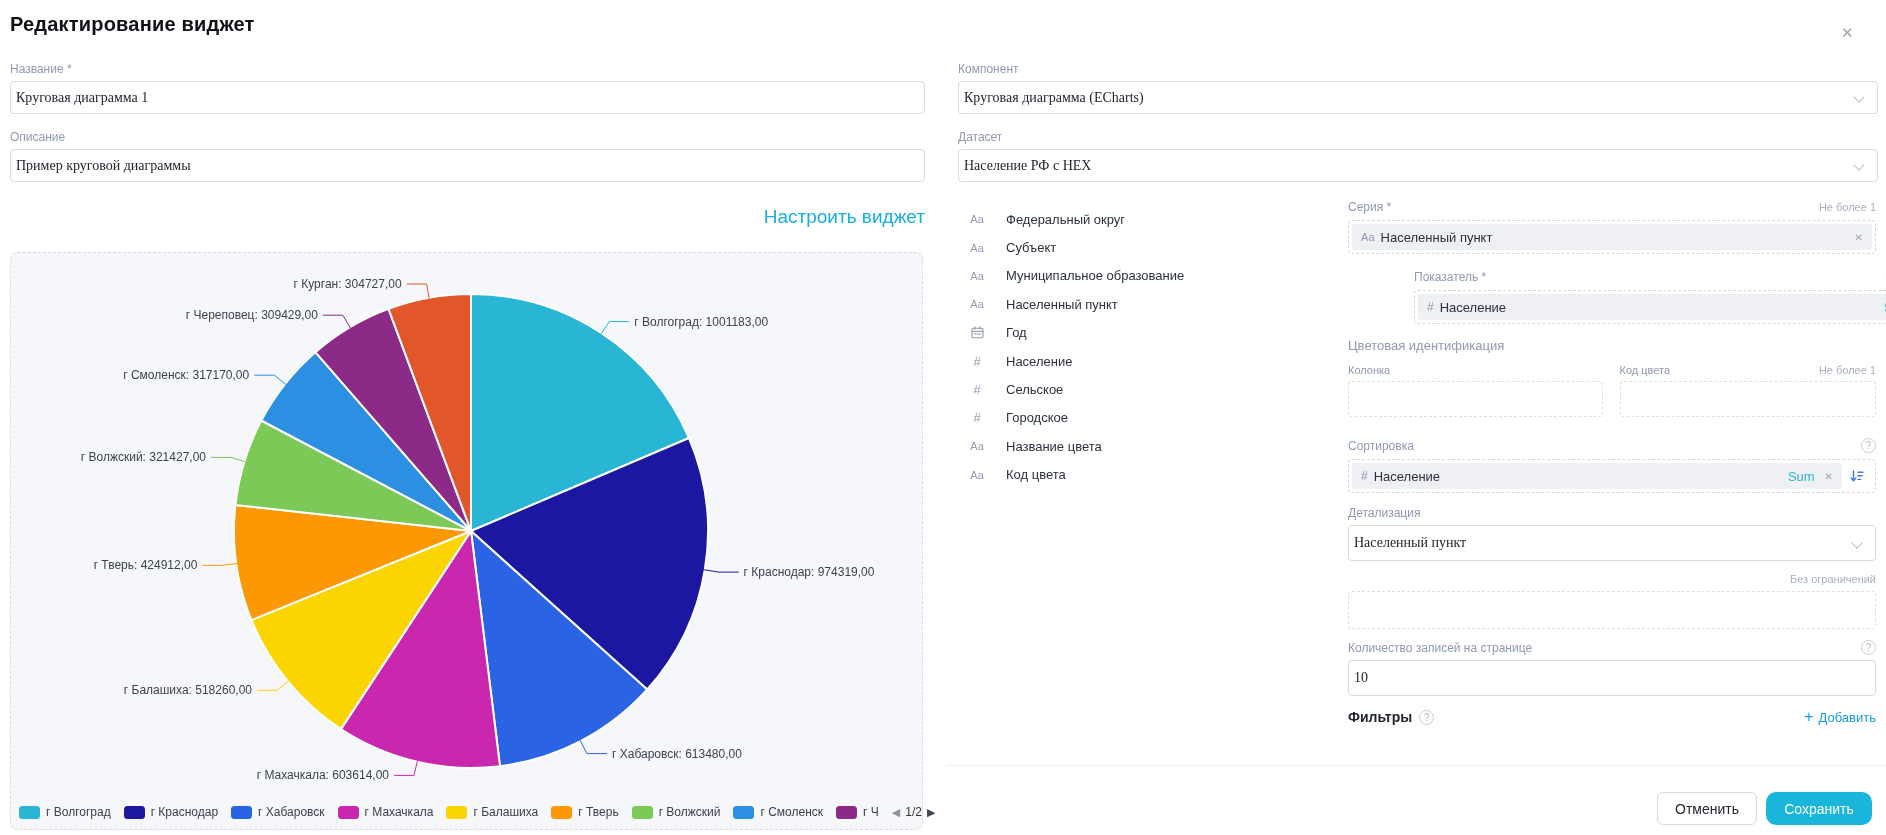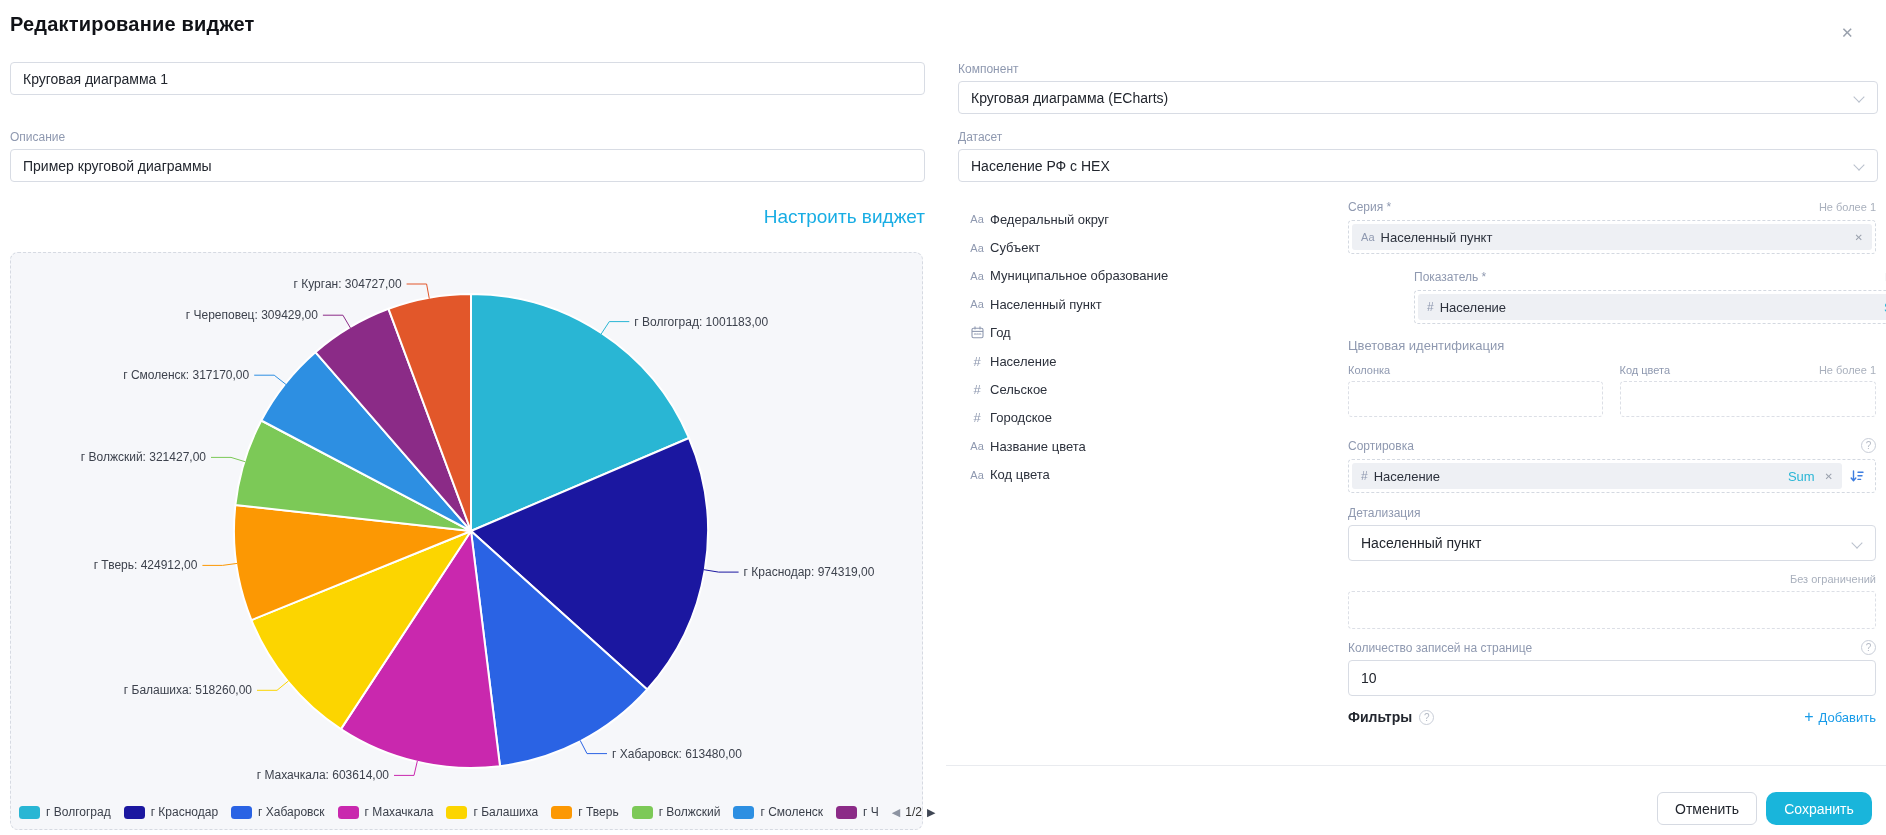--- a/index.html
+++ b/index.html
@@ -7,21 +7,21 @@
     width:1886px;height:835px;position:relative;background:#fff;
     font-family:"Liberation Sans","DejaVu Sans",sans-serif;overflow:hidden;
     color:#22262e;
   }
   .abs{position:absolute;}
   .dialog-title{font-size:20px;font-weight:700;color:#101217;letter-spacing:.2px;}
   .close-btn{font-size:15px;color:#9aa1ad;cursor:pointer;font-weight:400;}
   .lbl{display:block;font-size:12px;color:#8f99b0;margin-bottom:5px;}
   .inp,.sel{
     box-sizing:border-box;width:100%;height:33px;border:1px solid #d8dce4;border-radius:4px;
-    background:#fff;font-family:Liberation Sans, sans-serif;font-size:14px;color:#22262e;padding:0 12px;outline:none;
+    background:#fff;font-family:Liberation Serif, serif;font-size:14px;color:#22262e;padding:0 5px;outline:none;
   }
   .sel{display:flex;align-items:center;position:relative;}
   .chev{
     position:absolute;right:14px;top:11px;width:7px;height:7px;
     border-right:1.6px solid #b9c0cc;border-bottom:1.6px solid #b9c0cc;transform:rotate(45deg);
   }
   .link{font-size:19px;font-weight:500;color:#18ade4;cursor:pointer;}
   
   .chart-panel{
     box-sizing:border-box;background:#f6f7fa;border:1px dashed #d6dae2;border-radius:8px;
@@ -53,21 +53,21 @@
   }
   .empty-dashed{
     box-sizing:border-box;width:100%;border:1px dashed #dcdfe6;border-radius:4px;background:#fff;
   }
   .section-lbl{font-size:13px;color:#8f99b0;}
   
   .field-item{height:28.4px;display:flex;align-items:center;cursor:grab;}
   .ficon{width:22px;text-align:center;color:#8f99b0;flex:0 0 22px;display:flex;justify-content:center;}
   .ficon.aa{font-size:11px;display:block;}
   .ficon.hash{font-size:13px;display:block;}
-  .flabel{font-size:13px;color:#2c313c;margin-left:2px;white-space:nowrap;}
+  .flabel{font-size:13px;color:#2c313c;margin-left:18px;white-space:nowrap;}
   
   .btn{
     box-sizing:border-box;height:33px;border-radius:6px;font-size:14px;font-family:inherit;
     display:flex;align-items:center;justify-content:center;cursor:pointer;
   }
   .btn-cancel{background:#fff;border:1px solid #d6dae2;color:#22262e;}
   .btn-save{background:#19b5db;border:none;color:#fff;}
   .divider{background:#e9ebef;height:1px;}
   .filters-lbl{font-size:14px;font-weight:700;color:#22262e;margin-right:7px;}
   .add-link{display:flex;align-items:center;gap:5px;color:#189be8;font-size:13px;font-weight:500;cursor:pointer;}
@@ -77,20 +77,21 @@
 </style>
 </head>
 <body>
 
 <div>
 
   <div class="abs dialog-title" style="left:10px;top:13px;">Редактирование виджет</div>
   <div class="abs close-btn" style="left:1841px;top:24px;">✕</div>
 
   <div class="abs" style="left:10px;top:62px;width:915px;">
+    <label class="lbl">Название *</label>
     <input class="inp" value="Круговая диаграмма 1" style="">
   </div>
   <div class="abs" style="left:10px;top:130px;width:915px;">
     <label class="lbl">Описание</label>
     <input class="inp" value="Пример круговой диаграммы" style="">
   </div>
   <div class="abs" style="left:10px;top:206px;width:915px;text-align:right;">
     <span class="link">Настроить виджет</span>
   </div>
 

